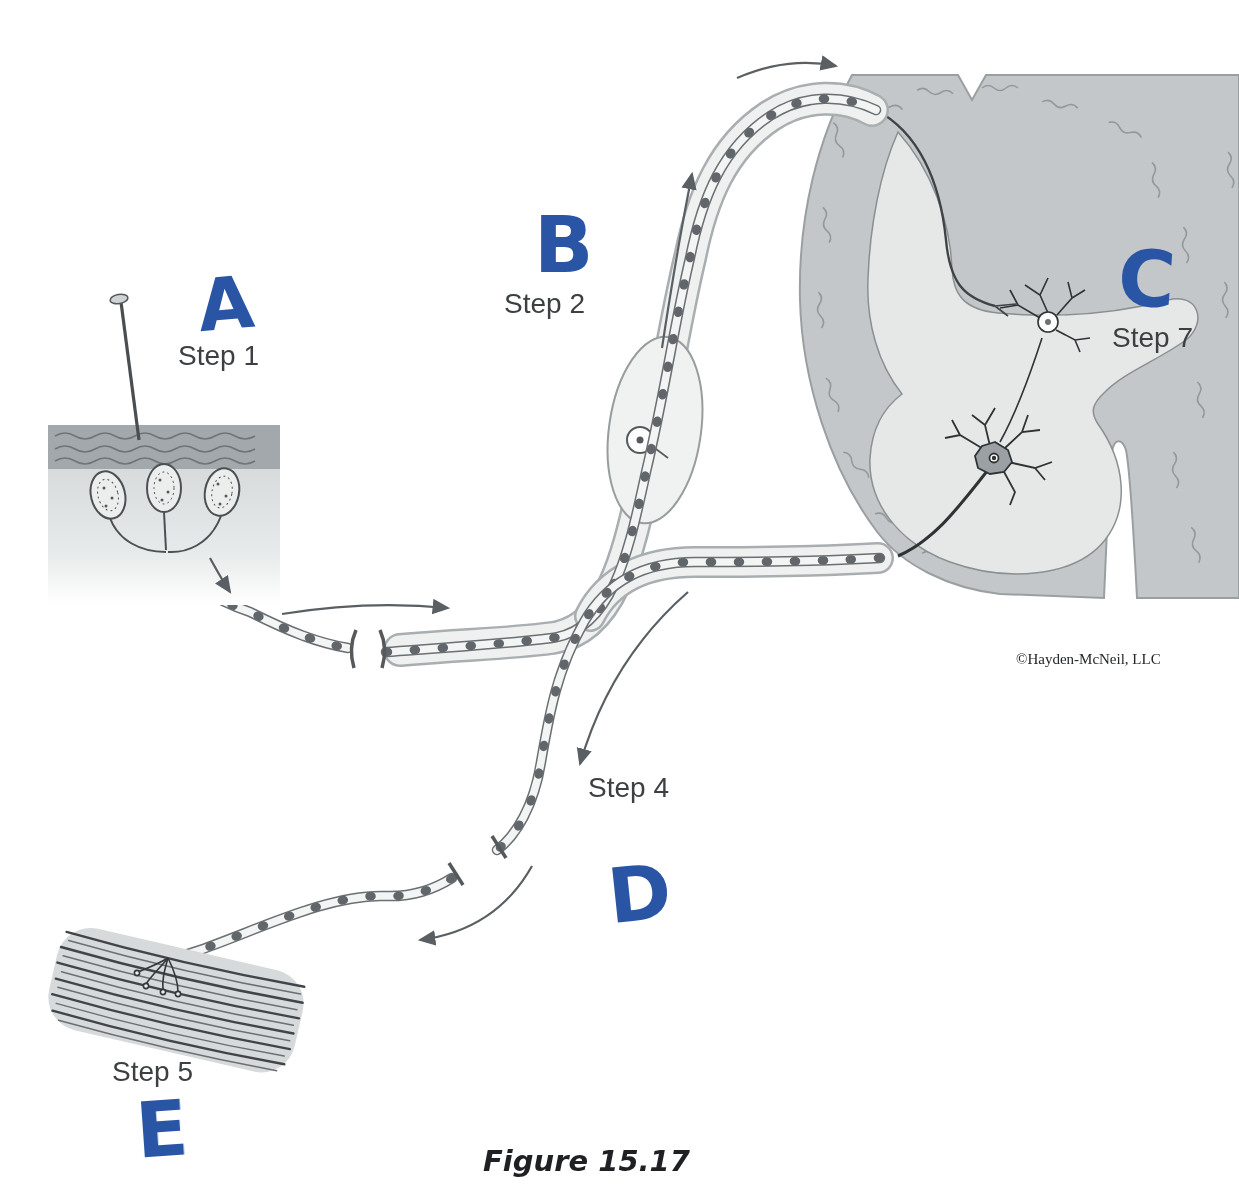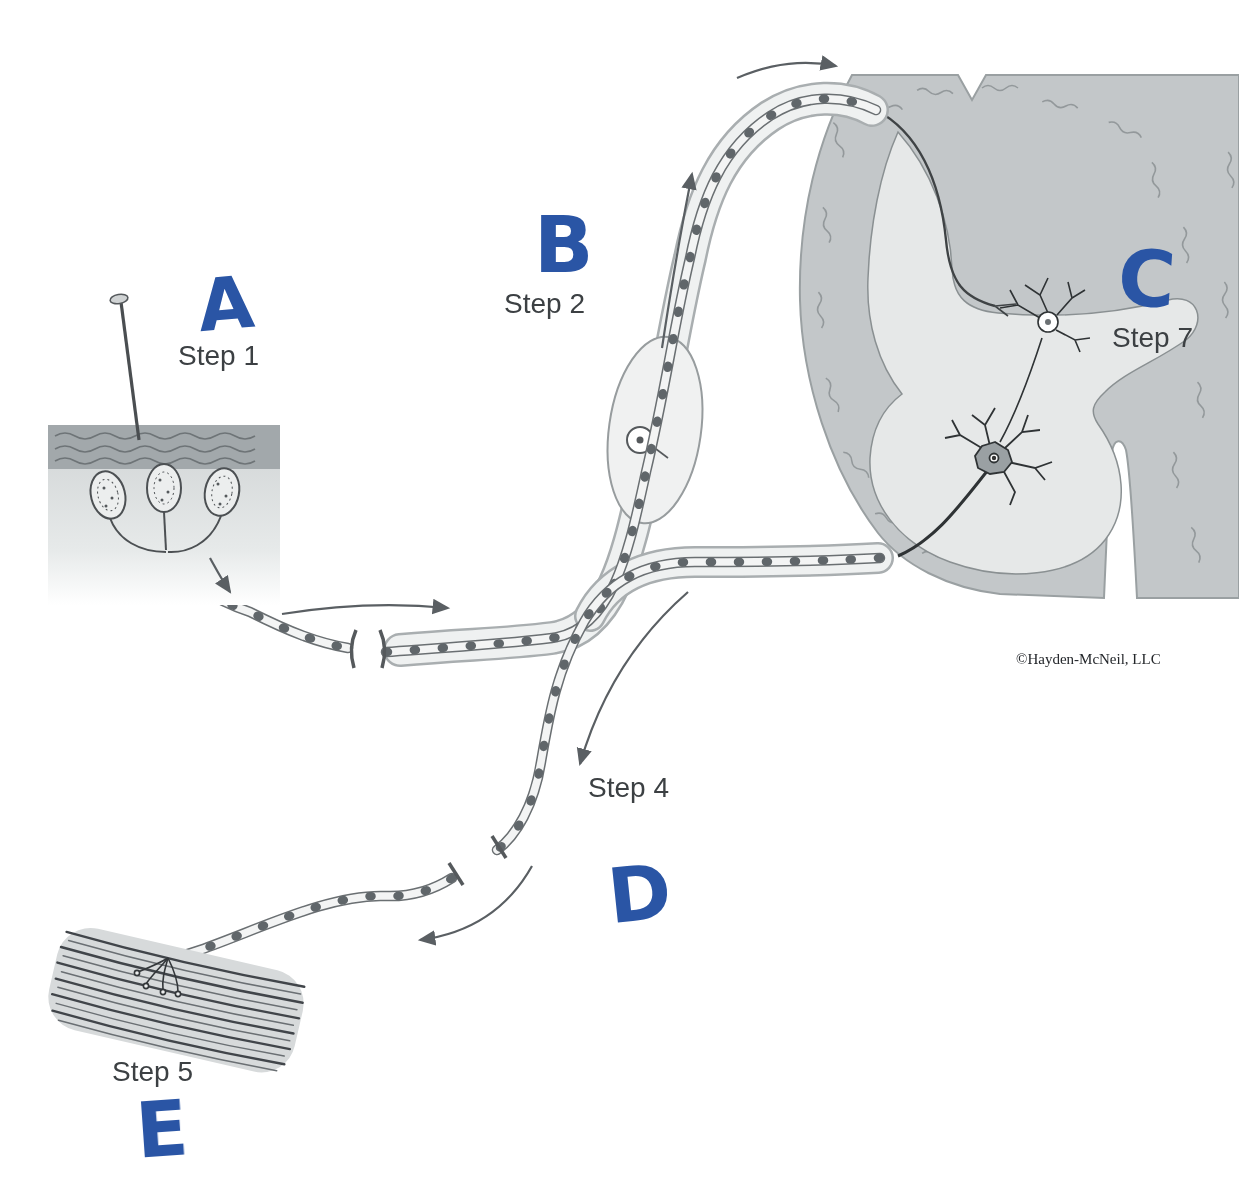--- a/index.html
+++ b/index.html
@@ -226,13 +226,14 @@
   <div class="abs step" style="left:1112px;top:322px;">Step 7</div>
 
   <div class="abs step" style="left:588px;top:772px;">Step 4</div>
   <div class="abs letter" style="left:608px;top:856px;font-size:76px;transform:rotate(-6deg);">D</div>
 
   <div class="abs step" style="left:112px;top:1056px;">Step 5</div>
   <div class="abs letter" style="left:136px;top:1092px;font-size:76px;transform:rotate(-4deg);">E</div>
 
   <div class="abs credit" style="left:1016px;top:626px;margin-top:25px;">©Hayden-McNeil, LLC</div>
 
+  <div class="abs caption" style="left:483px;top:1144px;">Figure 15.17</div>
 </div>
 
 </body></html>

